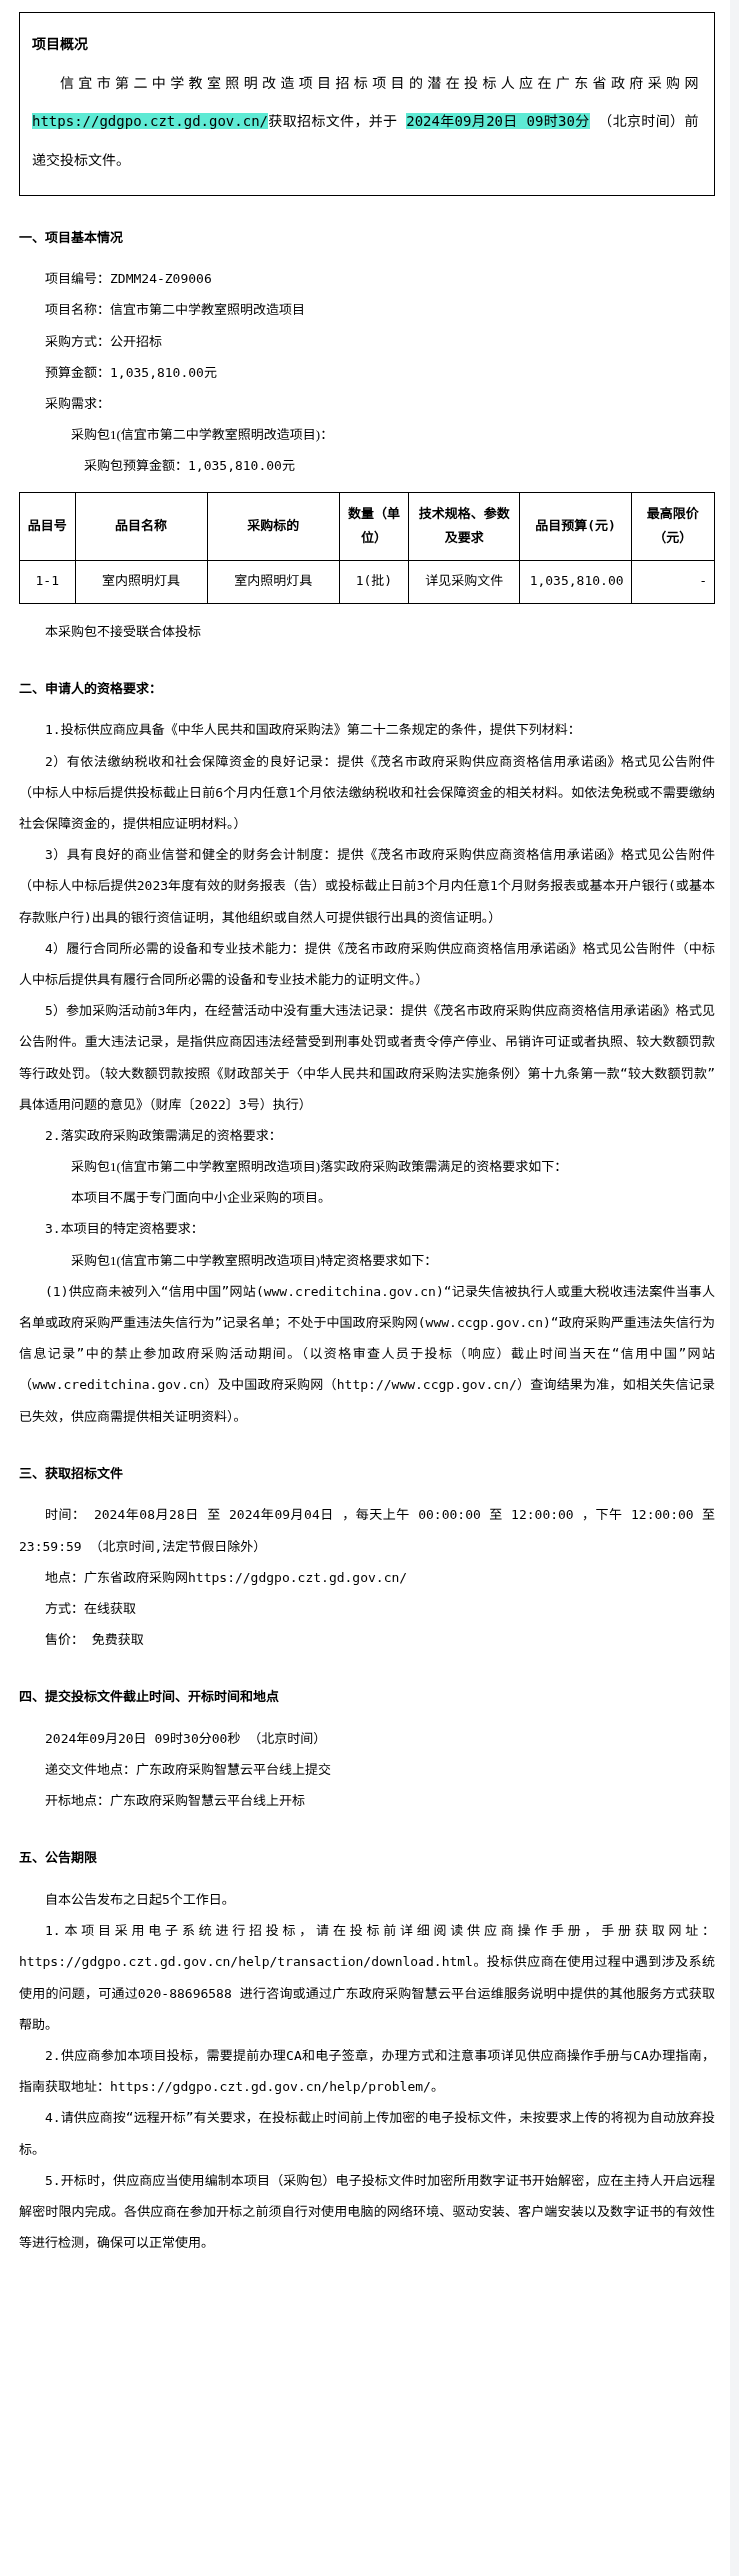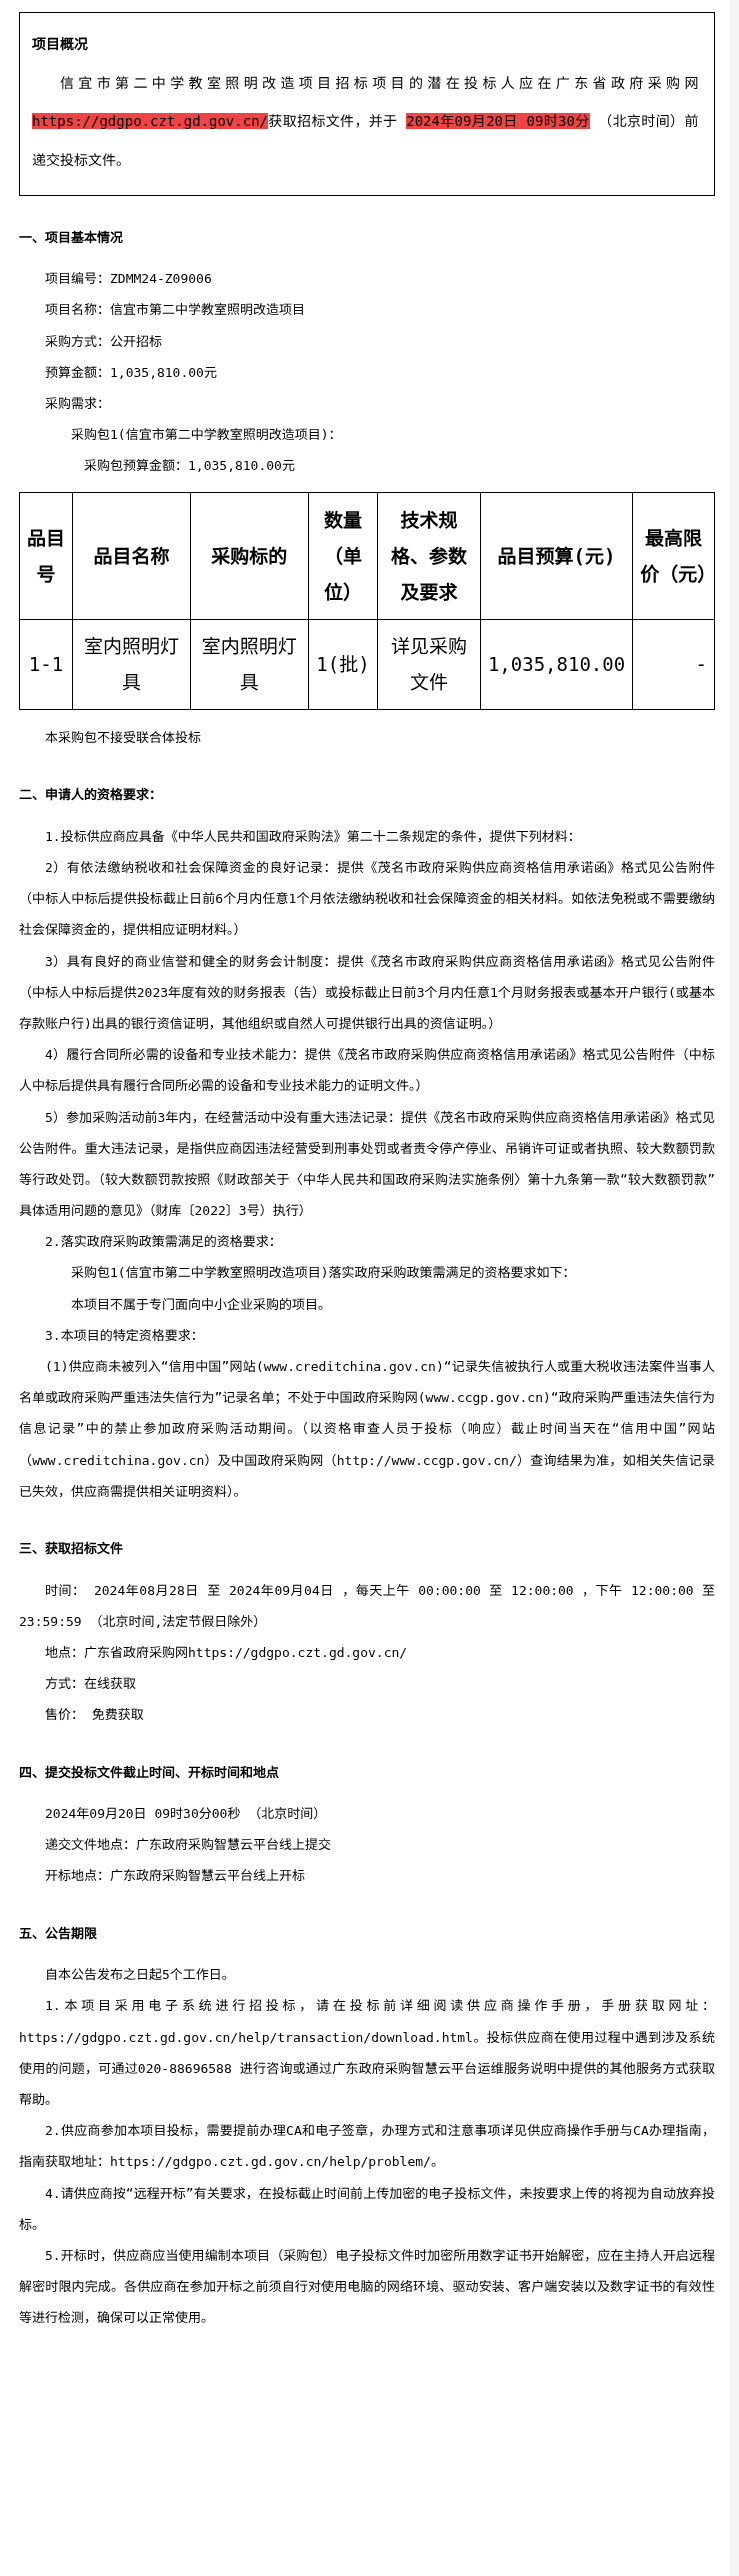--- a/index.html
+++ b/index.html
@@ -20,37 +20,37 @@
   }
   
   .overview-box {
     margin:12px 24px 26px 19px;
     border:1.7px solid #000;
     padding:12px 15.6px 15.6px 12px;
     font-size:14px; line-height:2.75;
   }
   .ov-title { font-weight:bold; }
   .ov-text  { text-indent:2em; text-align:justify; }
-  .hl { background:#ef4444; }
+  .hl { background:#5eead4; }
   
   .doc {
     padding:0 24px 0 19px;
     font-size:13px; line-height:2.4;
   }
   .blk { text-align:justify; }
   .blk.h1 { font-weight:bold; margin:26px 0 10.4px; text-align:left; }
   .blk.p  { text-indent:2em; }
-  .blk.p2 { text-indent:4em; }
+  .blk.p2 { text-indent:4em;font-family:Liberation Serif, serif; }
   .blk.p3 { text-indent:5em; }
   
   .items-table {
     width:100%;
     border-collapse:collapse;
     margin:10.4px 0 12px;
-    font-size:19px; line-height:1.9;
+    font-size:13px; line-height:1.9;
   }
   .items-table th, .items-table td {
     border:1.7px solid #000;
     padding:8.7px 7px;
     text-align:center;
     vertical-align:middle;
     font-weight:normal;
   }
   .items-table th { font-weight:bold; }
   .items-table td.r, .items-table th.r { text-align:right; }
@@ -116,20 +116,21 @@
       <div class="blk h1">二、申请人的资格要求：</div>
       <div class="blk p">1.投标供应商应具备《中华人民共和国政府采购法》第二十二条规定的条件，提供下列材料：</div>
       <div class="blk p">2）有依法缴纳税收和社会保障资金的良好记录：提供《茂名市政府采购供应商资格信用承诺函》格式见公告附件（中标人中标后提供投标截止日前6个月内任意1个月依法缴纳税收和社会保障资金的相关材料。如依法免税或不需要缴纳社会保障资金的，提供相应证明材料。）</div>
       <div class="blk p">3）具有良好的商业信誉和健全的财务会计制度：提供《茂名市政府采购供应商资格信用承诺函》格式见公告附件（中标人中标后提供2023年度有效的财务报表（告）或投标截止日前3个月内任意1个月财务报表或基本开户银行(或基本存款账户行)出具的银行资信证明，其他组织或自然人可提供银行出具的资信证明。）</div>
       <div class="blk p">4）履行合同所必需的设备和专业技术能力：提供《茂名市政府采购供应商资格信用承诺函》格式见公告附件（中标人中标后提供具有履行合同所必需的设备和专业技术能力的证明文件。）</div>
       <div class="blk p">5）参加采购活动前3年内，在经营活动中没有重大违法记录：提供《茂名市政府采购供应商资格信用承诺函》格式见公告附件。重大违法记录，是指供应商因违法经营受到刑事处罚或者责令停产停业、吊销许可证或者执照、较大数额罚款等行政处罚。（较大数额罚款按照《财政部关于〈中华人民共和国政府采购法实施条例〉第十九条第一款“较大数额罚款”具体适用问题的意见》（财库〔2022〕3号）执行）</div>
       <div class="blk p">2.落实政府采购政策需满足的资格要求：</div>
       <div class="blk p2">采购包1(信宜市第二中学教室照明改造项目)落实政府采购政策需满足的资格要求如下：</div>
       <div class="blk p2">本项目不属于专门面向中小企业采购的项目。</div>
       <div class="blk p">3.本项目的特定资格要求：</div>
+      <div class="blk p2">采购包1(信宜市第二中学教室照明改造项目)特定资格要求如下：</div>
       <div class="blk p">(1)供应商未被列入“信用中国”网站(www.creditchina.gov.cn)“记录失信被执行人或重大税收违法案件当事人名单或政府采购严重违法失信行为”记录名单；不处于中国政府采购网(www.ccgp.gov.cn)“政府采购严重违法失信行为信息记录”中的禁止参加政府采购活动期间。（以资格审查人员于投标（响应）截止时间当天在“信用中国”网站（www.creditchina.gov.cn）及中国政府采购网（http://www.ccgp.gov.cn/）查询结果为准，如相关失信记录已失效，供应商需提供相关证明资料）。</div>
       <div class="blk h1">三、获取招标文件</div>
       <div class="blk p">时间： 2024年08月28日 至 2024年09月04日 ，每天上午 00:00:00 至 12:00:00 ，下午 12:00:00 至 23:59:59 （北京时间,法定节假日除外）</div>
       <div class="blk p">地点：广东省政府采购网https://gdgpo.czt.gd.gov.cn/</div>
       <div class="blk p">方式：在线获取</div>
       <div class="blk p">售价： 免费获取</div>
       <div class="blk h1">四、提交投标文件截止时间、开标时间和地点</div>
       <div class="blk p">2024年09月20日 09时30分00秒 （北京时间）</div>
       <div class="blk p">递交文件地点：广东政府采购智慧云平台线上提交</div>
       <div class="blk p">开标地点：广东政府采购智慧云平台线上开标</div>

